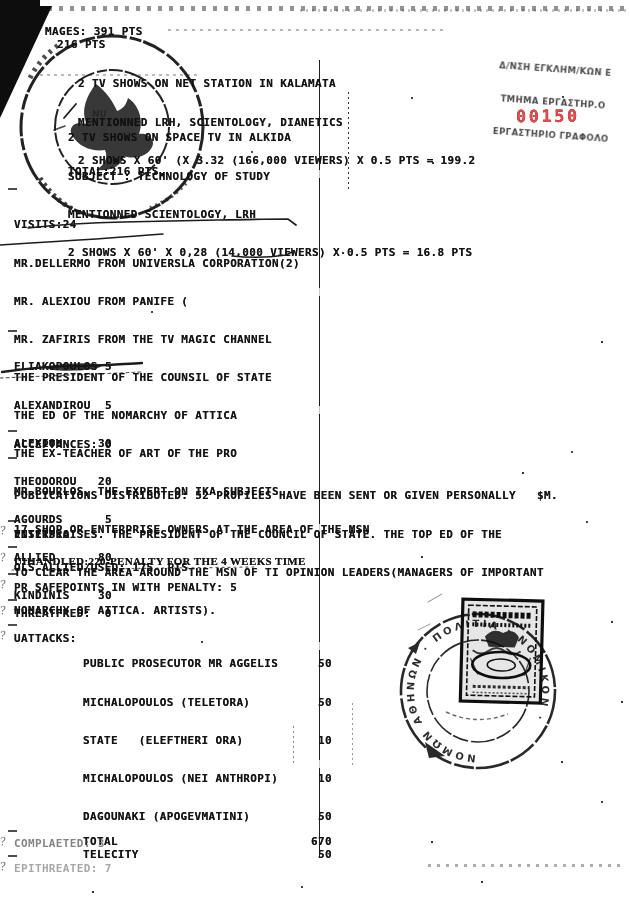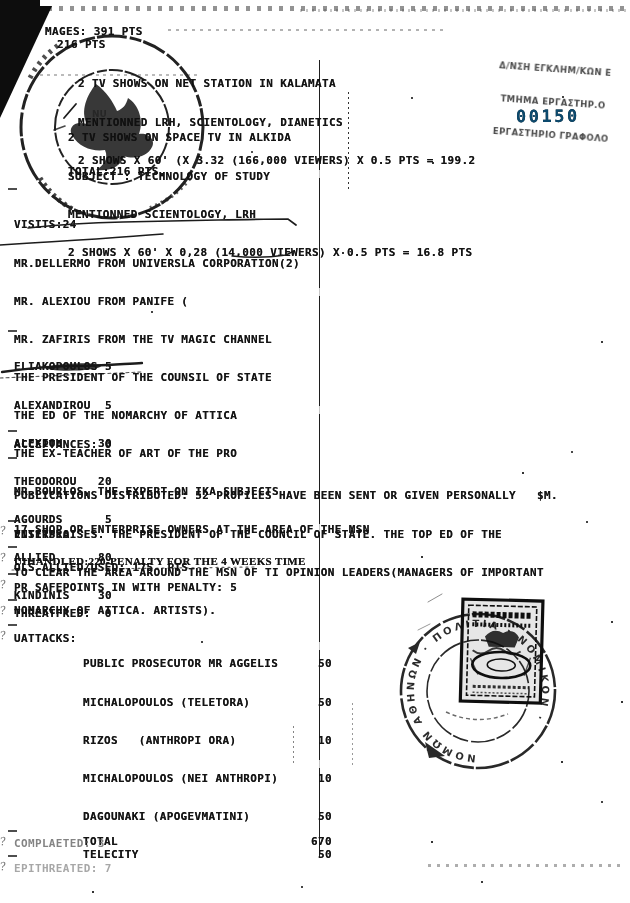--- a/index.html
+++ b/index.html
@@ -19,21 +19,21 @@
   .greek-stamp{
     position:absolute;left:468px;top:42px;width:170px;
     transform:rotate(4deg);font-family:"DejaVu Sans",sans-serif;
     font-size:8.5px;font-weight:700;color:#2a2a2a;text-align:center;
     line-height:11px;letter-spacing:.4px;opacity:.85;filter:blur(.2px);
     white-space:pre;
   }
   .stamp-number{
     position:absolute;left:516px;top:106px;
     font-family:"DejaVu Sans Mono",monospace;font-size:17px;font-weight:700;
-    letter-spacing:2.5px;color:#0c4a6e;transform:rotate(-.5deg);
+    letter-spacing:2.5px;color:#ef4444;transform:rotate(-.5deg);
     text-shadow:0 0 .5px #222;
   }
   .vline{position:absolute;width:1px;}
   .vline.solid{
     background:repeating-linear-gradient(to bottom,#1e1e1e 0 110px,rgba(30,30,30,.25) 110px 118px);
   }
   .vline.dotted{
     background:repeating-linear-gradient(to bottom,#333 0 2px,transparent 2px 5px);
   }
   .noiseband{position:absolute;}
@@ -129,21 +129,21 @@
 
   <div class="tw" style="left:14px;top:529px;">VISITS:0</div>
   <div class="tw" style="left:14px;top:555px;font-family:Liberation Serif, serif;">UIHANDLED:220-PENALTY FOR THE 4 WEEKS TIME</div>
   <div class="tw" style="left:14px;top:582px;">PR SAFEPOINTS IN WITH PENALTY: 5</div>
   <div class="tw" style="left:14px;top:608px;">THREATFRED:  0</div>
 
   <div class="tw" style="left:14px;top:633px;">UATTACKS:</div>
   <div class="tw" style="left:83px;top:633px;width:249px;">
     <div class="row"><span>PUBLIC PROSECUTOR MR AGGELIS</span><span>50</span></div>
     <div class="row"><span>MICHALOPOULOS (TELETORA)</span><span>50</span></div>
-    <div class="row"><span>RIZOS   (ANTHROPI ORA)</span><span>10</span></div>
+    <div class="row"><span>STATE   (ELEFTHERI ORA)</span><span>10</span></div>
     <div class="row"><span>MICHALOPOULOS (NEI ANTHROPI)</span><span>10</span></div>
     <div class="row"><span>DAGOUNAKI (APOGEVMATINI)</span><span>50</span></div>
     <div class="row"><span>TELECITY</span><span>50</span></div>
     
     
     
     
     
     
   </div>

